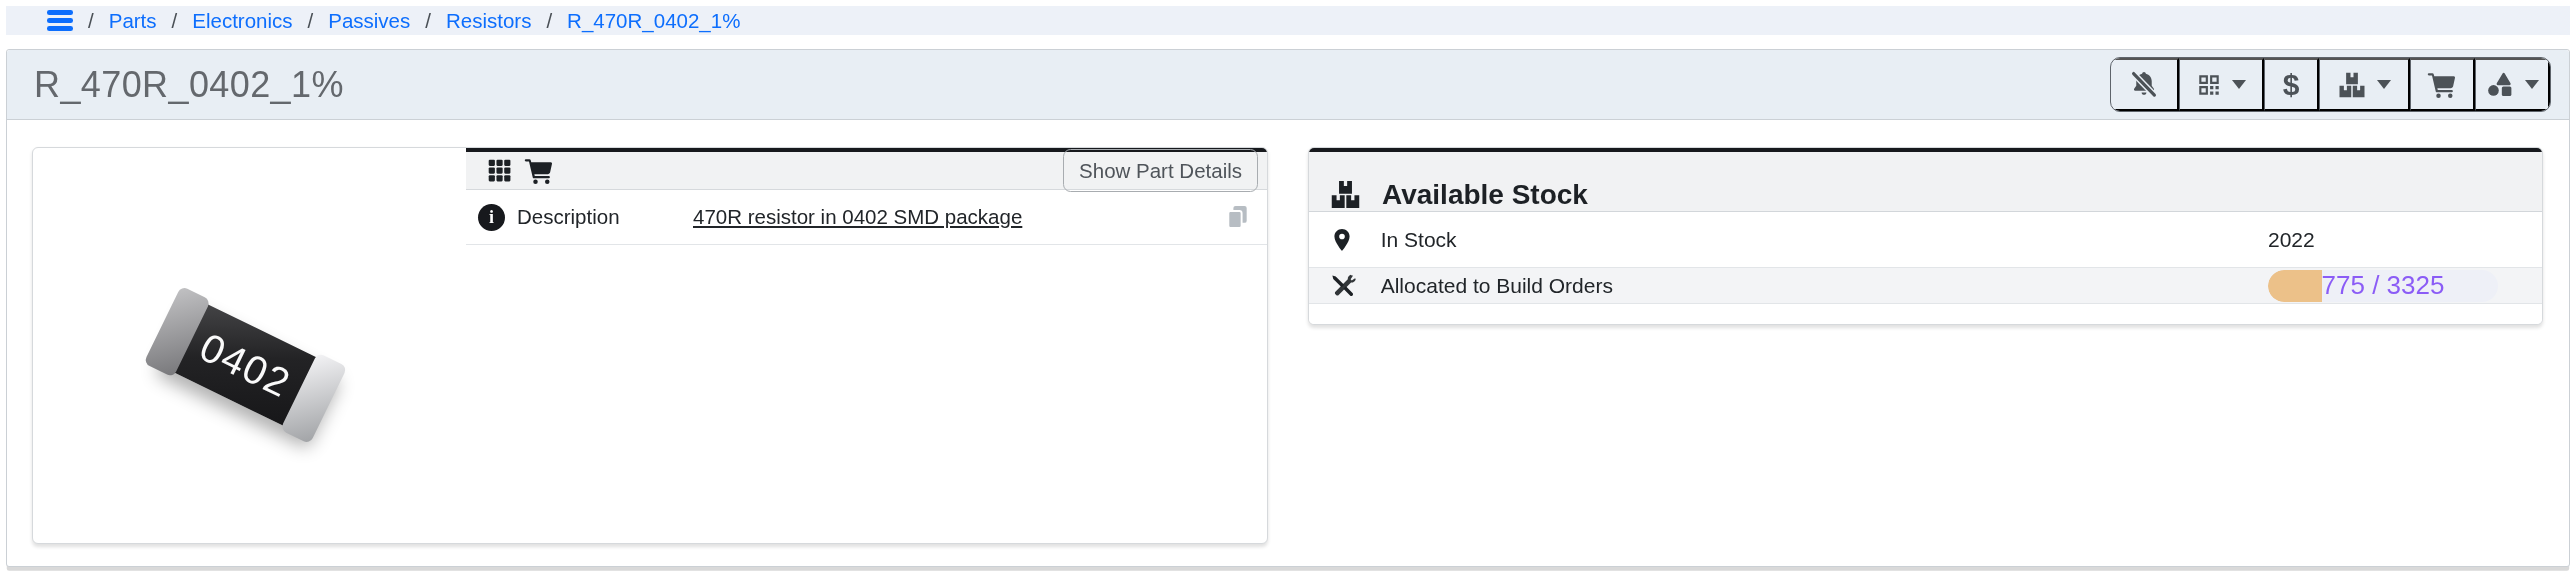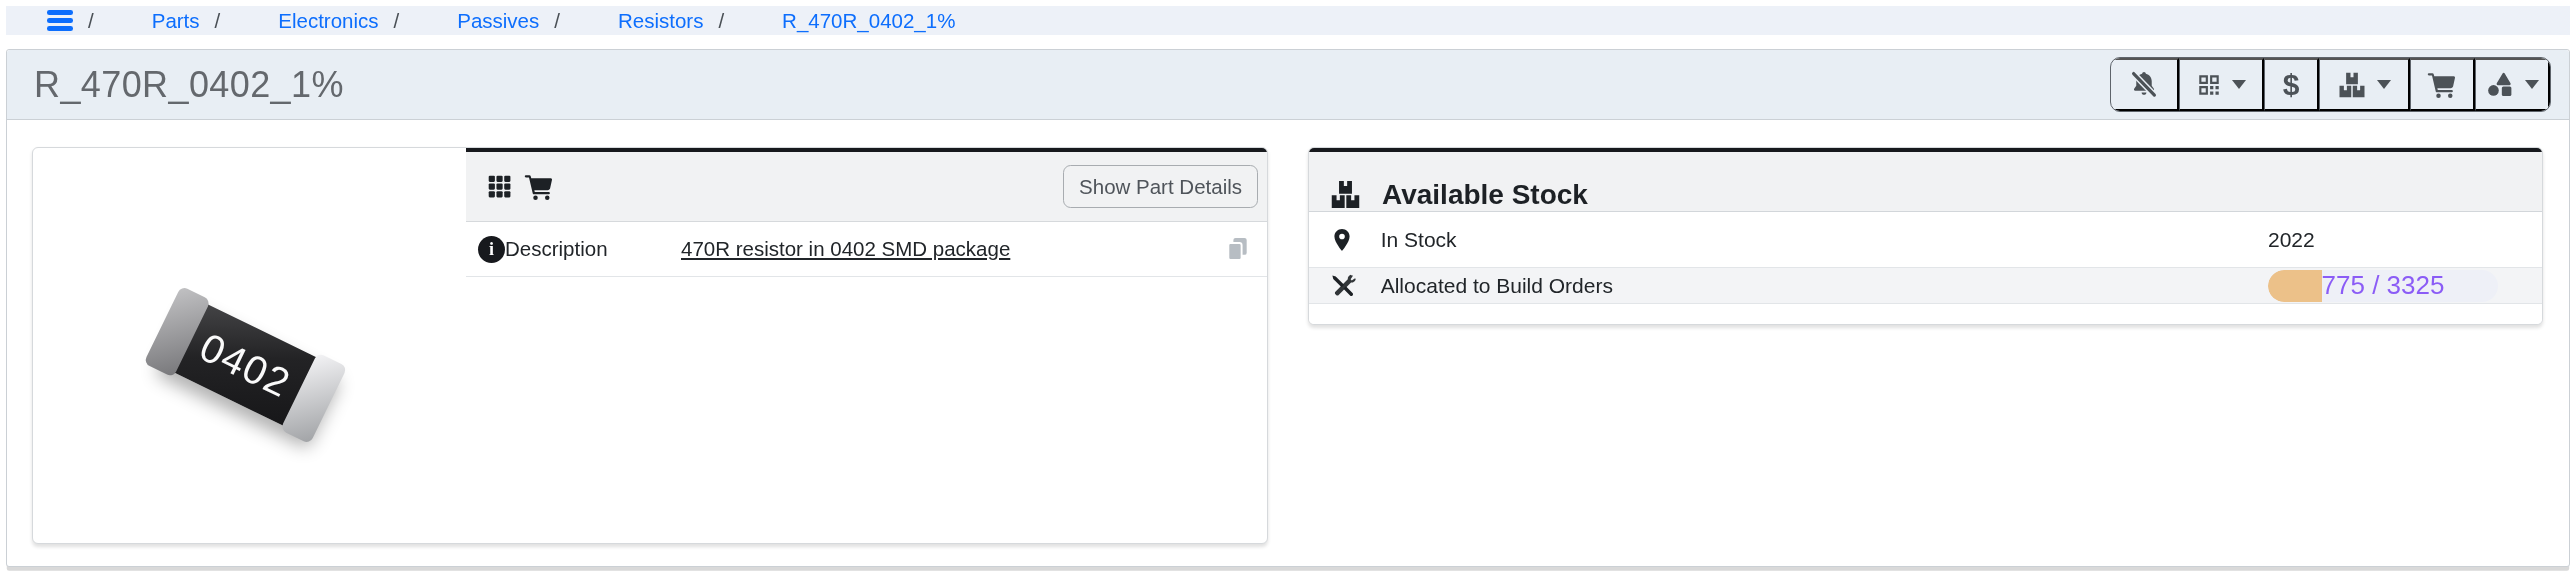--- a/index.html
+++ b/index.html
@@ -4,21 +4,21 @@
 <style>
   html,body{margin:0;padding:0;background:#fff;}
   #stage{position:relative;width:2576px;height:576px;background:#fff;
          font-family:"Liberation Sans",sans-serif;overflow:hidden;}
   *{box-sizing:border-box;}
 
   
   .crumb-bar{position:absolute;left:6px;right:6px;top:6px;height:29px;
     background:#edf1f8;display:flex;align-items:center;padding-left:41px;
     font-size:20.5px;gap:15px;white-space:nowrap;}
-  .crumb-bar a{color:#0d6efd;text-decoration:none;cursor:pointer;margin-left:43px;}
+  .crumb-bar a{color:#0d6efd;text-decoration:none;cursor:pointer;}
   .crumb-sep{color:#4a5056;}
   .burger{width:26px;height:21px;display:inline-flex;flex-direction:column;
     justify-content:space-between;cursor:pointer;}
   .burger i{display:block;height:4.6px;border-radius:2.3px;background:#0d6efd;}
 
   
   .main-card{position:absolute;left:6px;right:6px;top:49px;bottom:9px;
     background:#fff;border:0.8px solid #cbd0d5;border-radius:3px;
     box-shadow:0 4.6px 0 -0.8px #d9d9d9;}
   .card-header{height:70px;background:#e8eef4;border-bottom:0.8px solid #cbd0d5;
@@ -50,32 +50,32 @@
     transform:rotate(26deg);display:flex;align-items:center;justify-content:center;
     background:linear-gradient(155deg,#4a4a4c 0%,#232325 45%,#151517 100%);
     box-shadow:7.6px 10.6px 16.7px rgba(0,0,0,.30);}
   .cap{position:absolute;top:-4.6px;bottom:-4.6px;width:33px;border-radius:6.8px;}
   .cap-l{left:-6.8px;background:linear-gradient(140deg,#c2c2c4,#77777a);}
   .cap-r{right:-6.8px;background:linear-gradient(140deg,#f4f4f6,#a0a2a5);}
   .res-label{color:#fafafa;font-size:40px;letter-spacing:1.5px;font-weight:500;z-index:1;}
 
   
   .detail-area{flex:1;display:flex;flex-direction:column;min-width:0;}
-  .detail-header{height:74px;border-top:4.6px solid #17191d;background:#f1f2f3;
+  .detail-header{height:42px;border-top:4.6px solid #17191d;background:#f1f2f3;
     border-bottom:0.8px solid #d6d9dc;display:flex;align-items:center;
     padding:0 9px 0 20px;gap:11px;color:#1d2125;}
   .show-btn{margin-left:auto;height:43px;padding:0 15px;font-size:20.5px;color:#4f545a;
     background:transparent;border:1.5px solid #a8acb0;border-radius:7.6px;cursor:pointer;
     font-family:"Liberation Sans",sans-serif;}
   .desc-row{height:55px;border-bottom:0.8px solid #e2e5e8;display:flex;align-items:center;
     padding:0 15px 0 12px;font-size:20.5px;color:#212529;}
   .info-badge{width:27px;height:27px;border-radius:50%;background:#17191d;color:#fff;
     display:flex;align-items:center;justify-content:center;font-size:18px;font-weight:700;
     font-family:"Liberation Serif",serif;flex-shrink:0;}
-  .desc-label{width:176px;flex-shrink:0;}
+  .desc-label{margin-left:12px;width:176px;flex-shrink:0;}
   .desc-value{flex:1;text-decoration:underline;}
 
   
   .stock-header{height:64px;border-top:4.6px solid #17191d;background:#f1f2f3;
     border-bottom:0.8px solid #d2d6da;display:flex;align-items:flex-end;padding-left:20px;
     font-size:28px;font-weight:600;color:#1d2125;}
   .stock-header .s-label{margin-left:18px;}
   .s-row{display:flex;align-items:center;padding-left:20px;font-size:21px;color:#212529;}
   .row-instock{height:56px;border-bottom:0.8px solid #e2e5e8;background:#fff;}
   .row-alloc{height:36px;border-bottom:0.8px solid #e2e5e8;background:#f3f4f6;}

